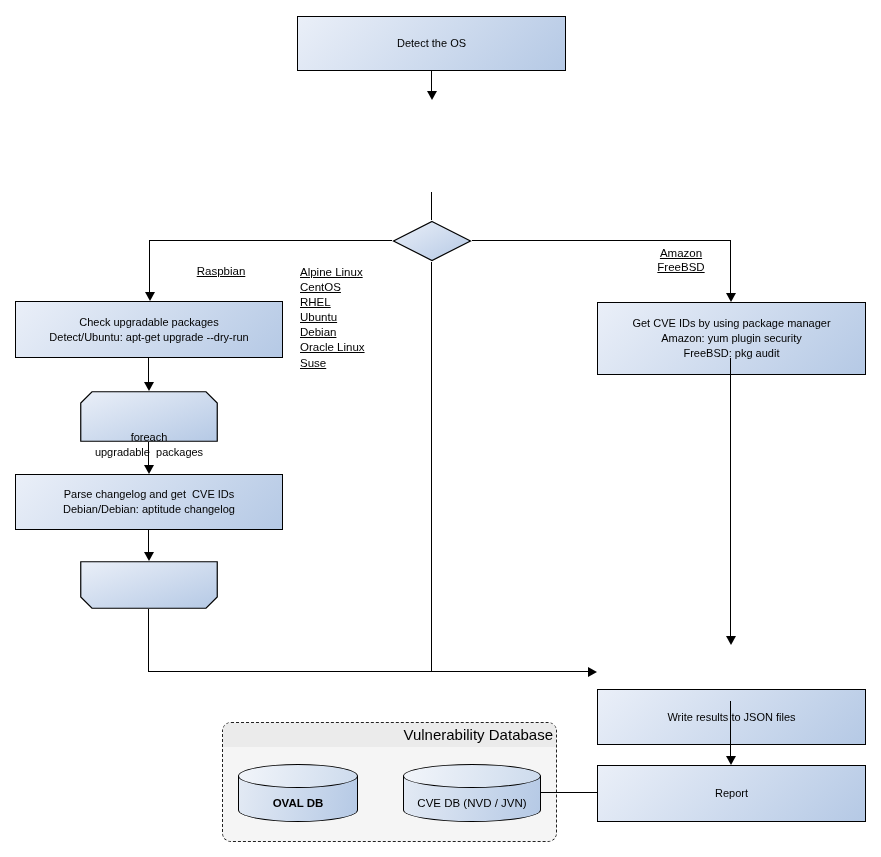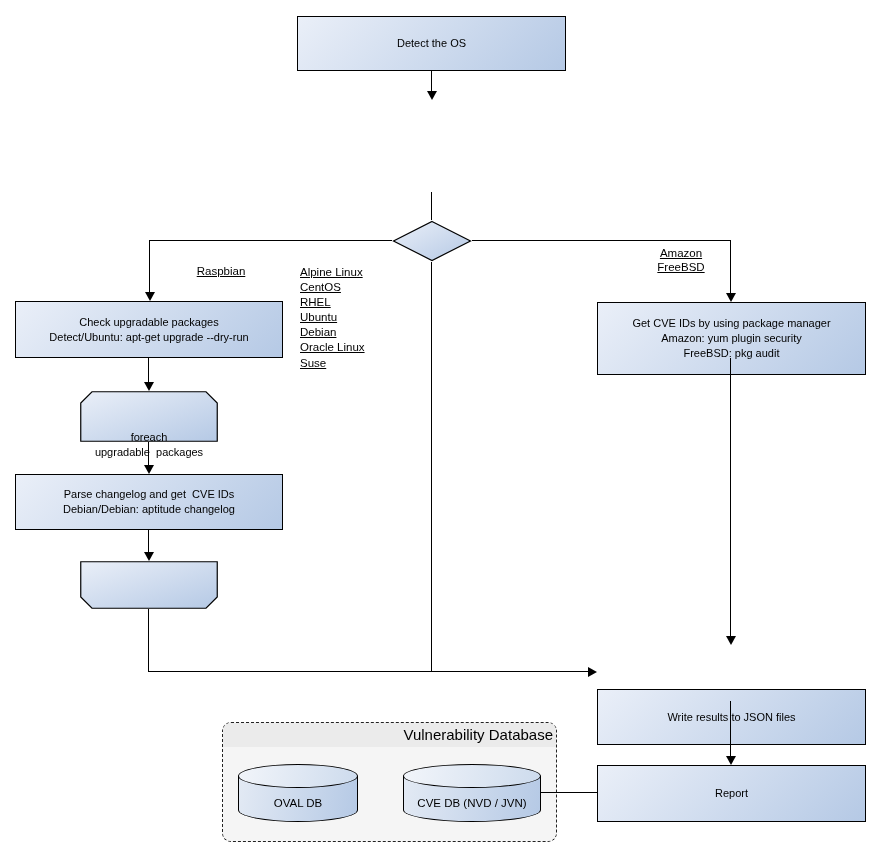--- a/index.html
+++ b/index.html
@@ -158,21 +158,21 @@
   </div>
 
   <div class="node" style="left:597px; top:765px; width:269px; height:57px;">
     <div class="label">Report</div>
   </div>
 
   <div class="group-box">
     <div class="group-title">Vulnerability Database</div>
   </div>
 
-  <div class="cylinder" style="left:238px; top:764px; width:120px; height:58px;">
+  <div class="cylinder" style="left:238px; top:764px; width:120px; height:58px;font-weight:bold;">
     <div class="cyl-body"></div>
     <div class="cyl-top"></div>
     <div class="cyl-label">OVAL DB</div>
   </div>
 
   <div class="cylinder" style="left:403px; top:764px; width:138px; height:58px;">
     <div class="cyl-body"></div>
     <div class="cyl-top"></div>
     <div class="cyl-label">CVE DB (NVD / JVN)</div>
   </div>

